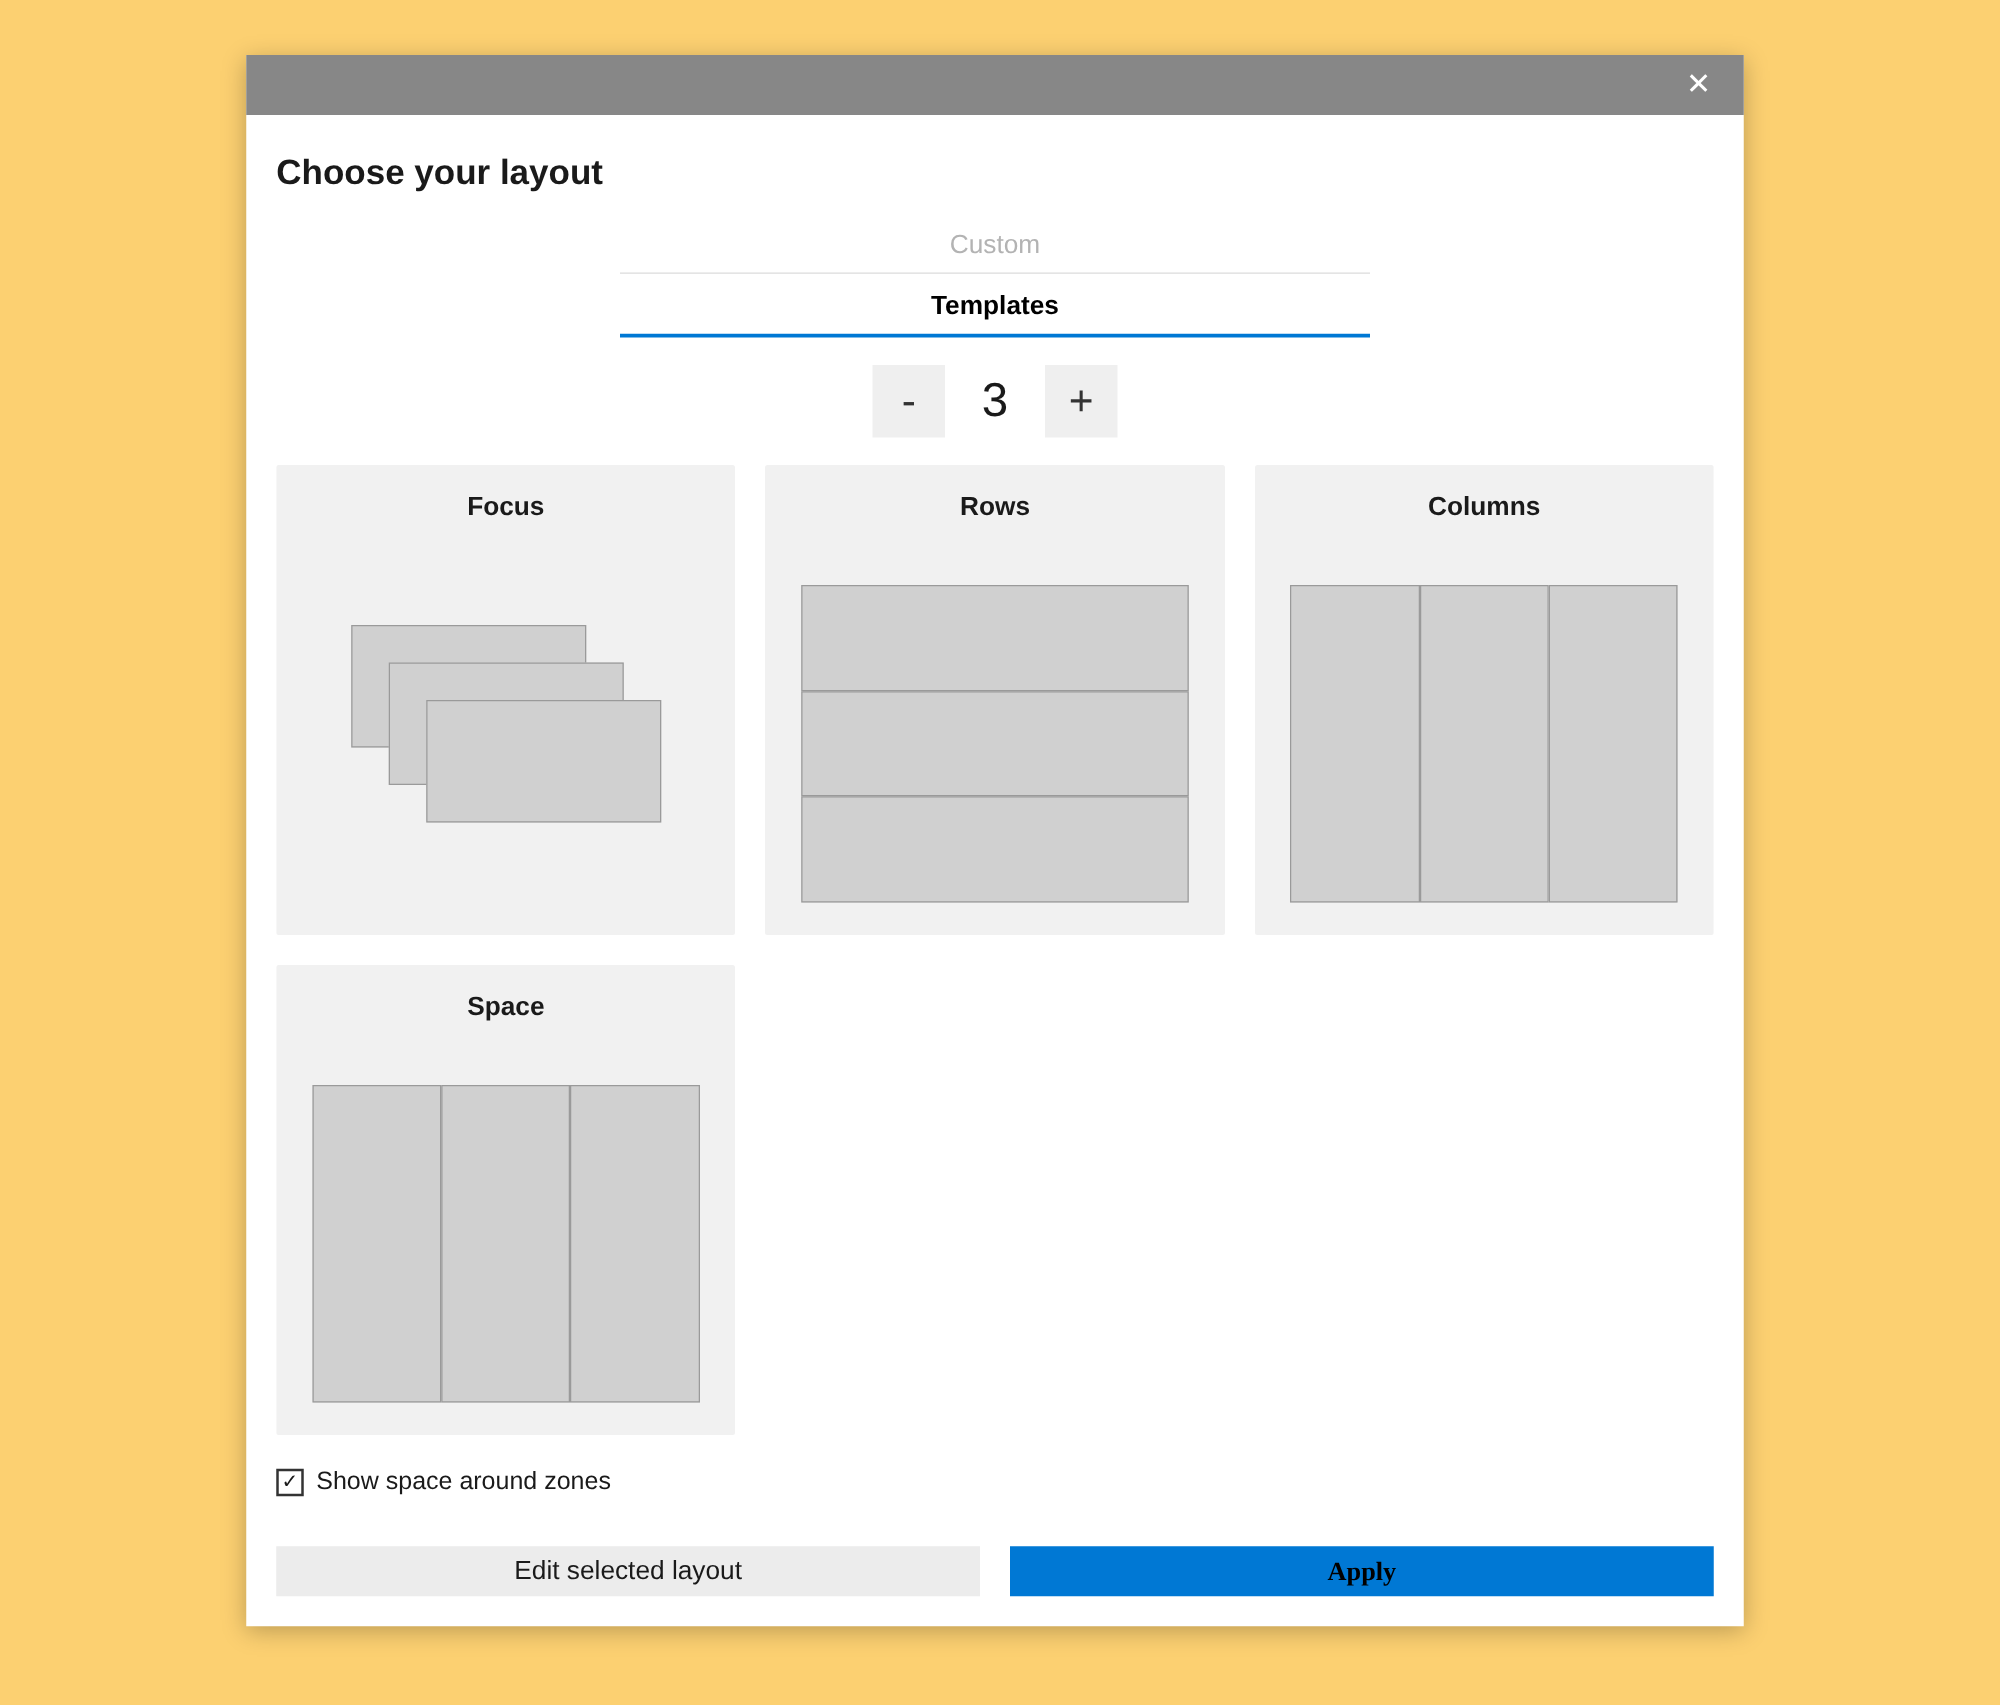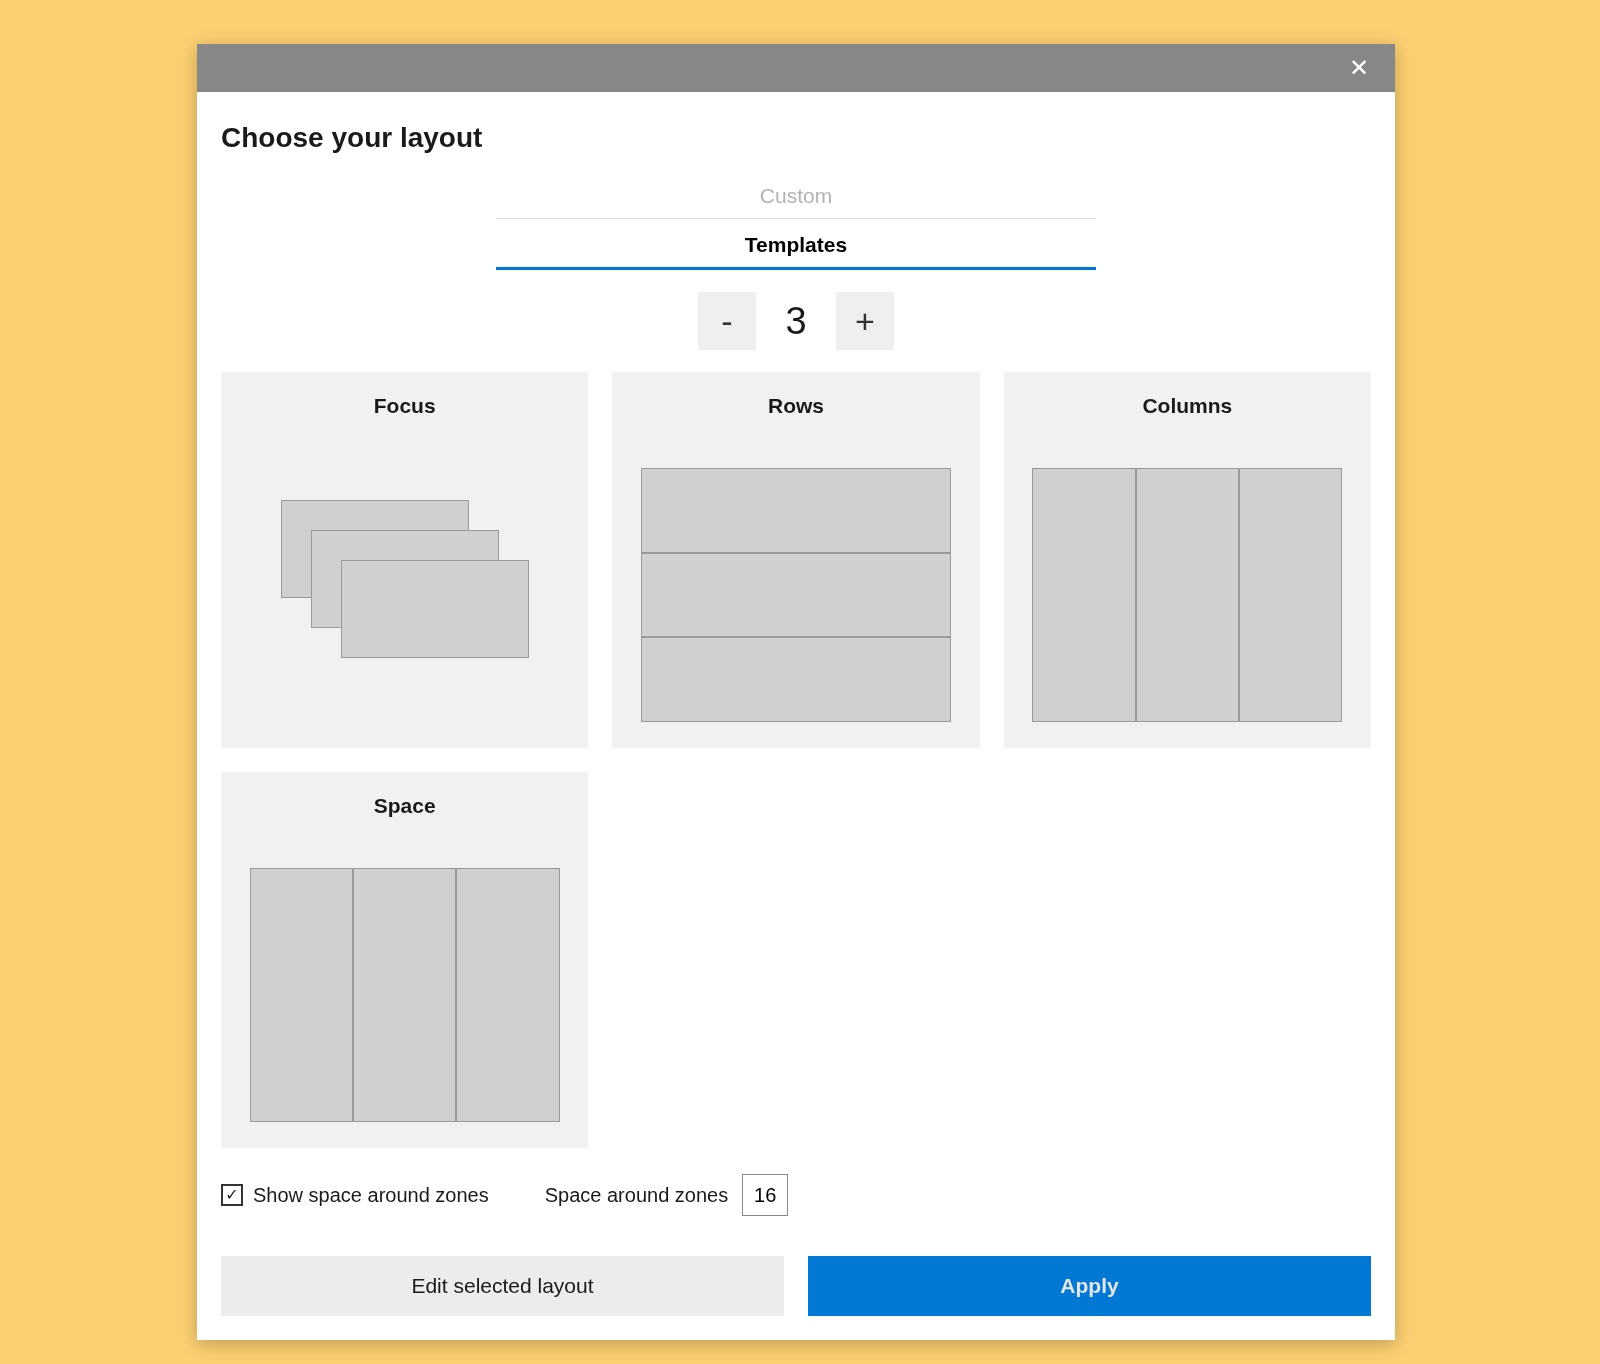--- a/index.html
+++ b/index.html
@@ -149,26 +149,26 @@
     font-size:16px; line-height:1;
   }
   .space-input {
     width: 46px; height: 42px; border:1px solid #888; background:#fff;
     text-align:center; font-size:20px; margin-left: 14px;
   }
   .footer {
     display:flex; gap:24px; margin-top: 40px;
   }
   .btn {
-    flex:1; height:60px; font-size:21px;
+    flex:1; height:40px; font-size:21px;
     display:flex; align-items:center; justify-content:center;
     cursor:pointer; border:none;
   }
   .btn-edit  { background:#ececec; color:#1a1a1a; }
-  .btn-apply { background:#0078d4; color:#e5e5e5; font-weight:600; }
+  .btn-apply { background:#0078d4; color:#000000; font-weight:600;font-family:Liberation Serif, serif; }
 </style>
 </head>
 <body>
 
 <div class="dialog">
   <div class="titlebar">
     <span class="close-x">✕</span>
   </div>
   <div class="body">
 
@@ -232,24 +232,20 @@
       </div>
 
 
     </div>
 
     <div class="options-row">
       <div class="chk-wrap">
         <span class="chk">✓</span>
         <span>Show space around zones</span>
       </div>
-      <div style="display:flex;align-items:center;">
-        <span>Space around zones</span>
-        <input class="space-input" value="16" style="">
-      </div>
     </div>
 
     <div class="footer">
       <button class="btn btn-edit">Edit selected layout</button>
       <button class="btn btn-apply">Apply</button>
     </div>
 
   </div>
 </div>
 

